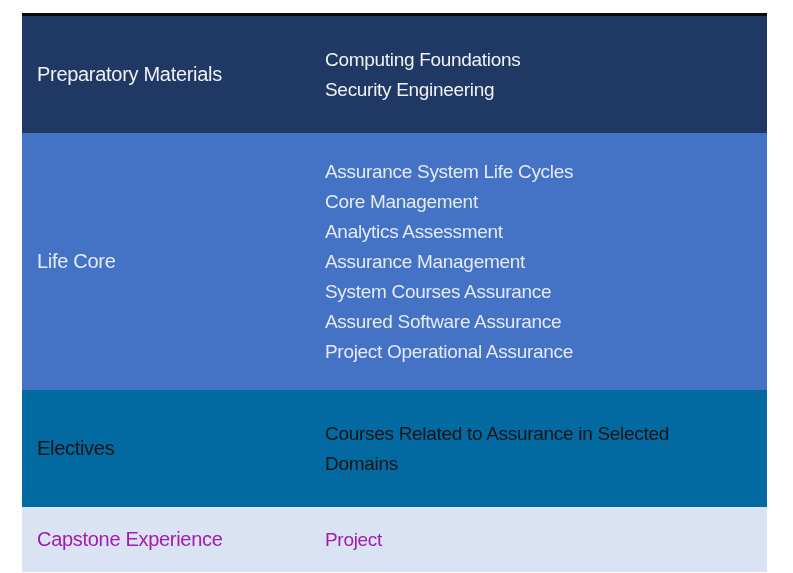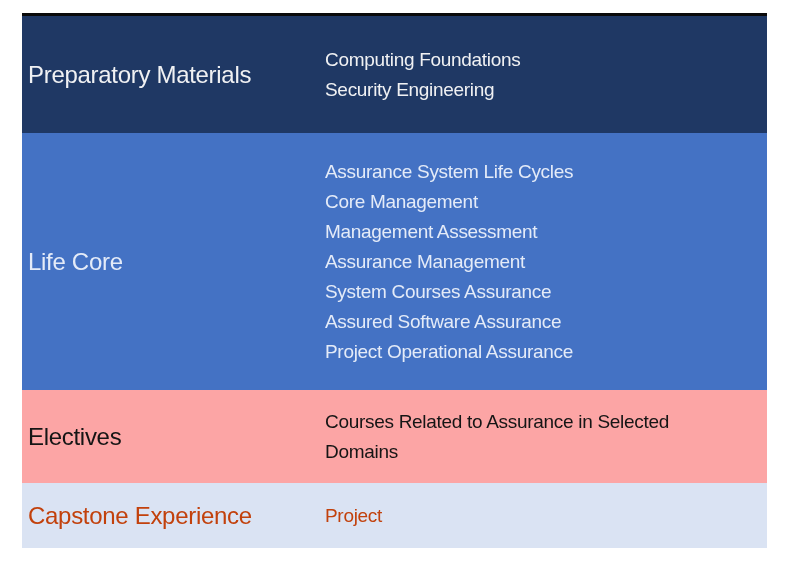--- a/index.html
+++ b/index.html
@@ -14,27 +14,27 @@
     left: 22px; top: 13px;
     width: 745px;
     border-top: 3px solid #0a0a0a;
   }
   .row {
     display: flex;
     align-items: center;
   }
   .row-1 { background: #1f3864; height: 117px; color: #f0f1f3; }
   .row-2 { background: #4472c4; height: 257px; color: #e4ebf8; }
-  .row-3 { background: #fca5a5; height: 93px;  color: #151515; }
-  .row-4 { background: #dae3f3; height: 65px;  color: #c2410c; }
+  .row-3 { background: #0369a1; height: 117px;  color: #151515; }
+  .row-4 { background: #dae3f3; height: 65px;  color: #a21caf; }
   .label-cell {
     width: 303px;
     flex: 0 0 303px;
-    padding-left: 6px;
-    font-size: 24px;
+    padding-left: 15px;
+    font-size: 20px;
     letter-spacing: -0.3px;
   }
   .content-cell {
     flex: 1 1 auto;
     max-width: 420px;
     font-size: 19px;
     line-height: 30px;
     letter-spacing: -0.3px;
   }
   .content-line { white-space: nowrap; }
@@ -51,21 +51,21 @@
       <div class="content-line">Computing Foundations</div>
       <div class="content-line">Security Engineering</div>
     </div>
   </div>
 
   <div class="row row-2">
     <div class="label-cell">Life Core</div>
     <div class="content-cell">
       <div class="content-line">Assurance System Life Cycles</div>
       <div class="content-line">Core Management</div>
-      <div class="content-line">Management Assessment</div>
+      <div class="content-line">Analytics Assessment</div>
       <div class="content-line">Assurance Management</div>
       <div class="content-line">System Courses Assurance</div>
       <div class="content-line">Assured Software Assurance</div>
       <div class="content-line">Project Operational Assurance</div>
     </div>
   </div>
 
   <div class="row row-3">
     <div class="label-cell">Electives</div>
     <div class="content-cell">

